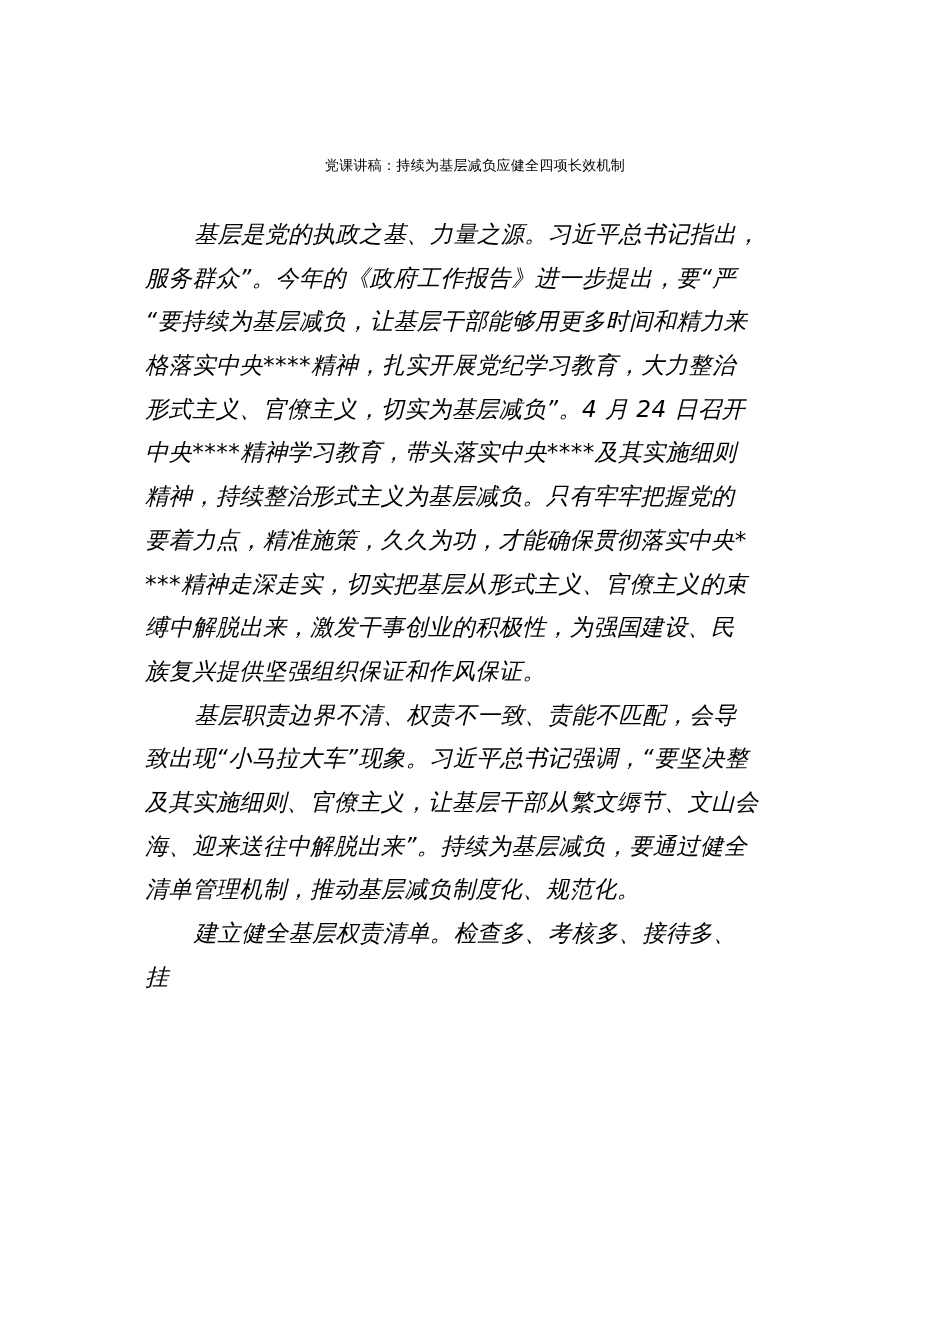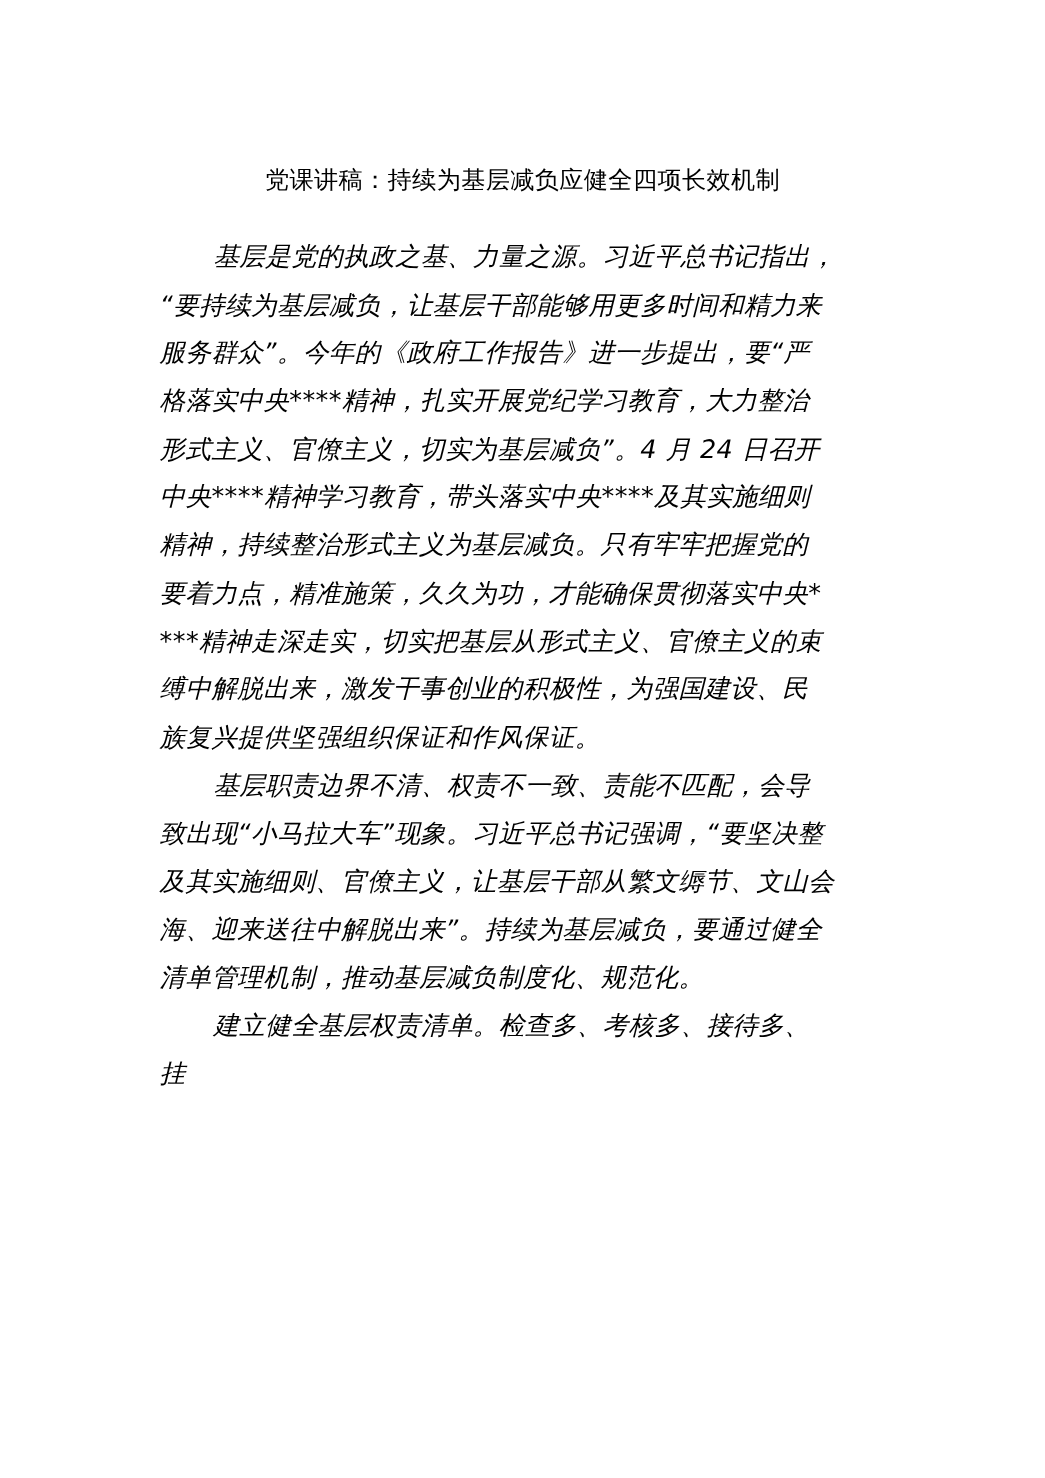--- a/index.html
+++ b/index.html
@@ -22,21 +22,21 @@
       width: 950px;
       height: 1344px;
       background: #ffffff;
     }
     .title {
       position: absolute;
       left: 0;
       width: 950px;
       top: 150px;
       text-align: center;
-      font-size: 22px;
+      font-size: 14px;
       line-height: 30px;
       letter-spacing: 0.3px;
       white-space: nowrap;
     }
     .body-text {
       position: absolute;
       left: 145px;
       top: 219px;
       width: 700px;
     }
@@ -53,22 +53,22 @@
     }
   </style>
 </head>
 <body>
 
 <div class="page">
   <div class="title">党课讲稿：持续为基层减负应健全四项长效机制</div>
 
   <div class="body-text">
     <div class="line indent">基层是党的执政之基、力量之源。习近平总书记指出，</div>
+    <div class="line">服务群众”。今年的《政府工作报告》进一步提出，要“严</div>
     <div class="line">“要持续为基层减负，让基层干部能够用更多时间和精力来</div>
-    <div class="line">服务群众”。今年的《政府工作报告》进一步提出，要“严</div>
     <div class="line">格落实中央****精神，扎实开展党纪学习教育，大力整治</div>
     <div class="line">形式主义、官僚主义，切实为基层减负”。4 月 24 日召开</div>
     <div class="line">中央****精神学习教育，带头落实中央****及其实施细则</div>
     <div class="line">精神，持续整治形式主义为基层减负。只有牢牢把握党的</div>
     <div class="line">要着力点，精准施策，久久为功，才能确保贯彻落实中央*</div>
     <div class="line">***精神走深走实，切实把基层从形式主义、官僚主义的束</div>
     <div class="line">缚中解脱出来，激发干事创业的积极性，为强国建设、民</div>
     <div class="line">族复兴提供坚强组织保证和作风保证。</div>
     <div class="line indent">基层职责边界不清、权责不一致、责能不匹配，会导</div>
     <div class="line">致出现“小马拉大车”现象。习近平总书记强调，“要坚决整</div>

